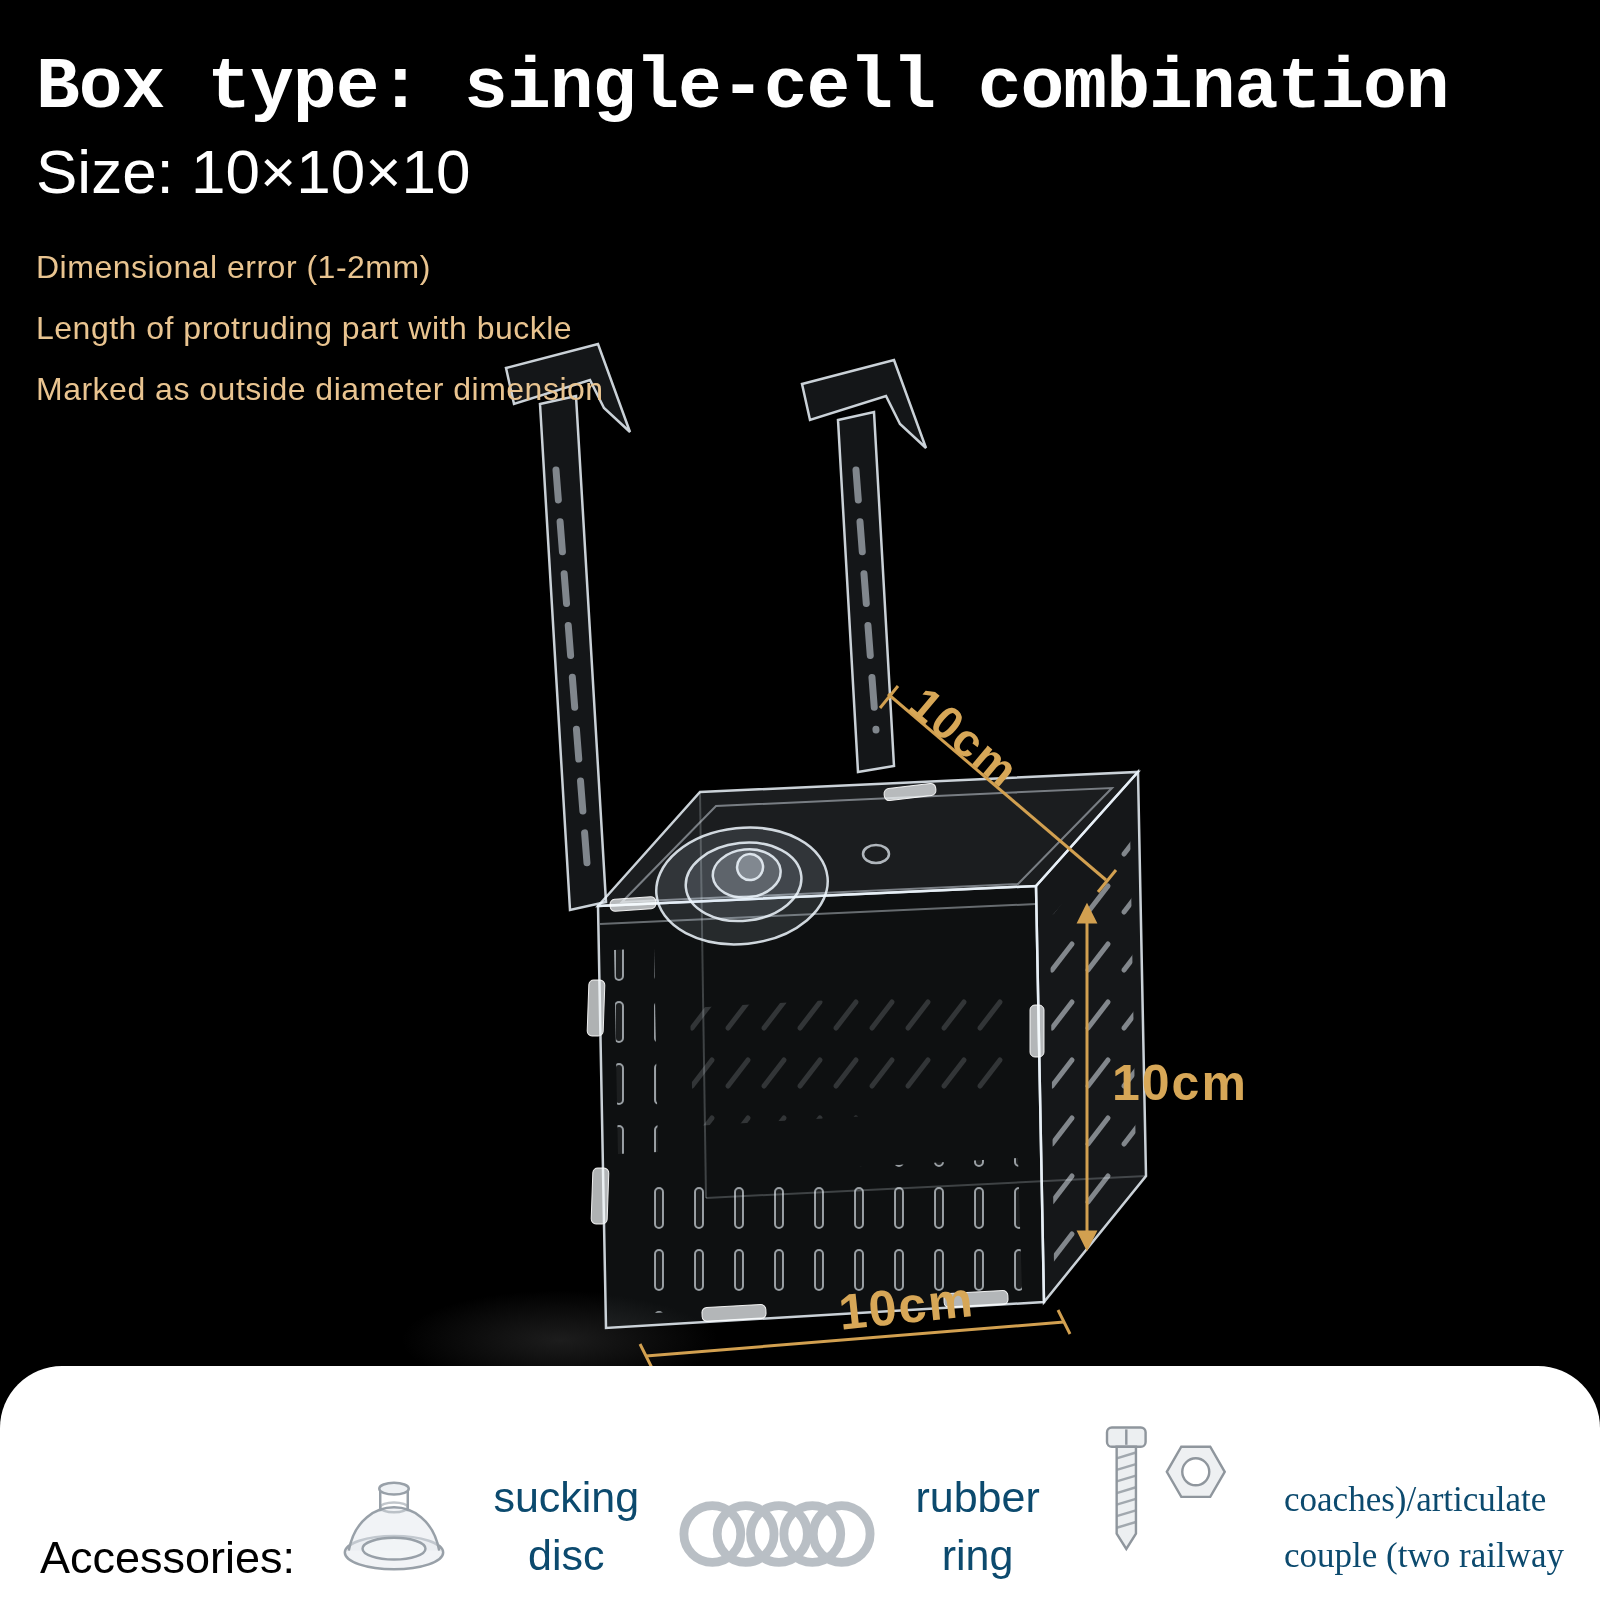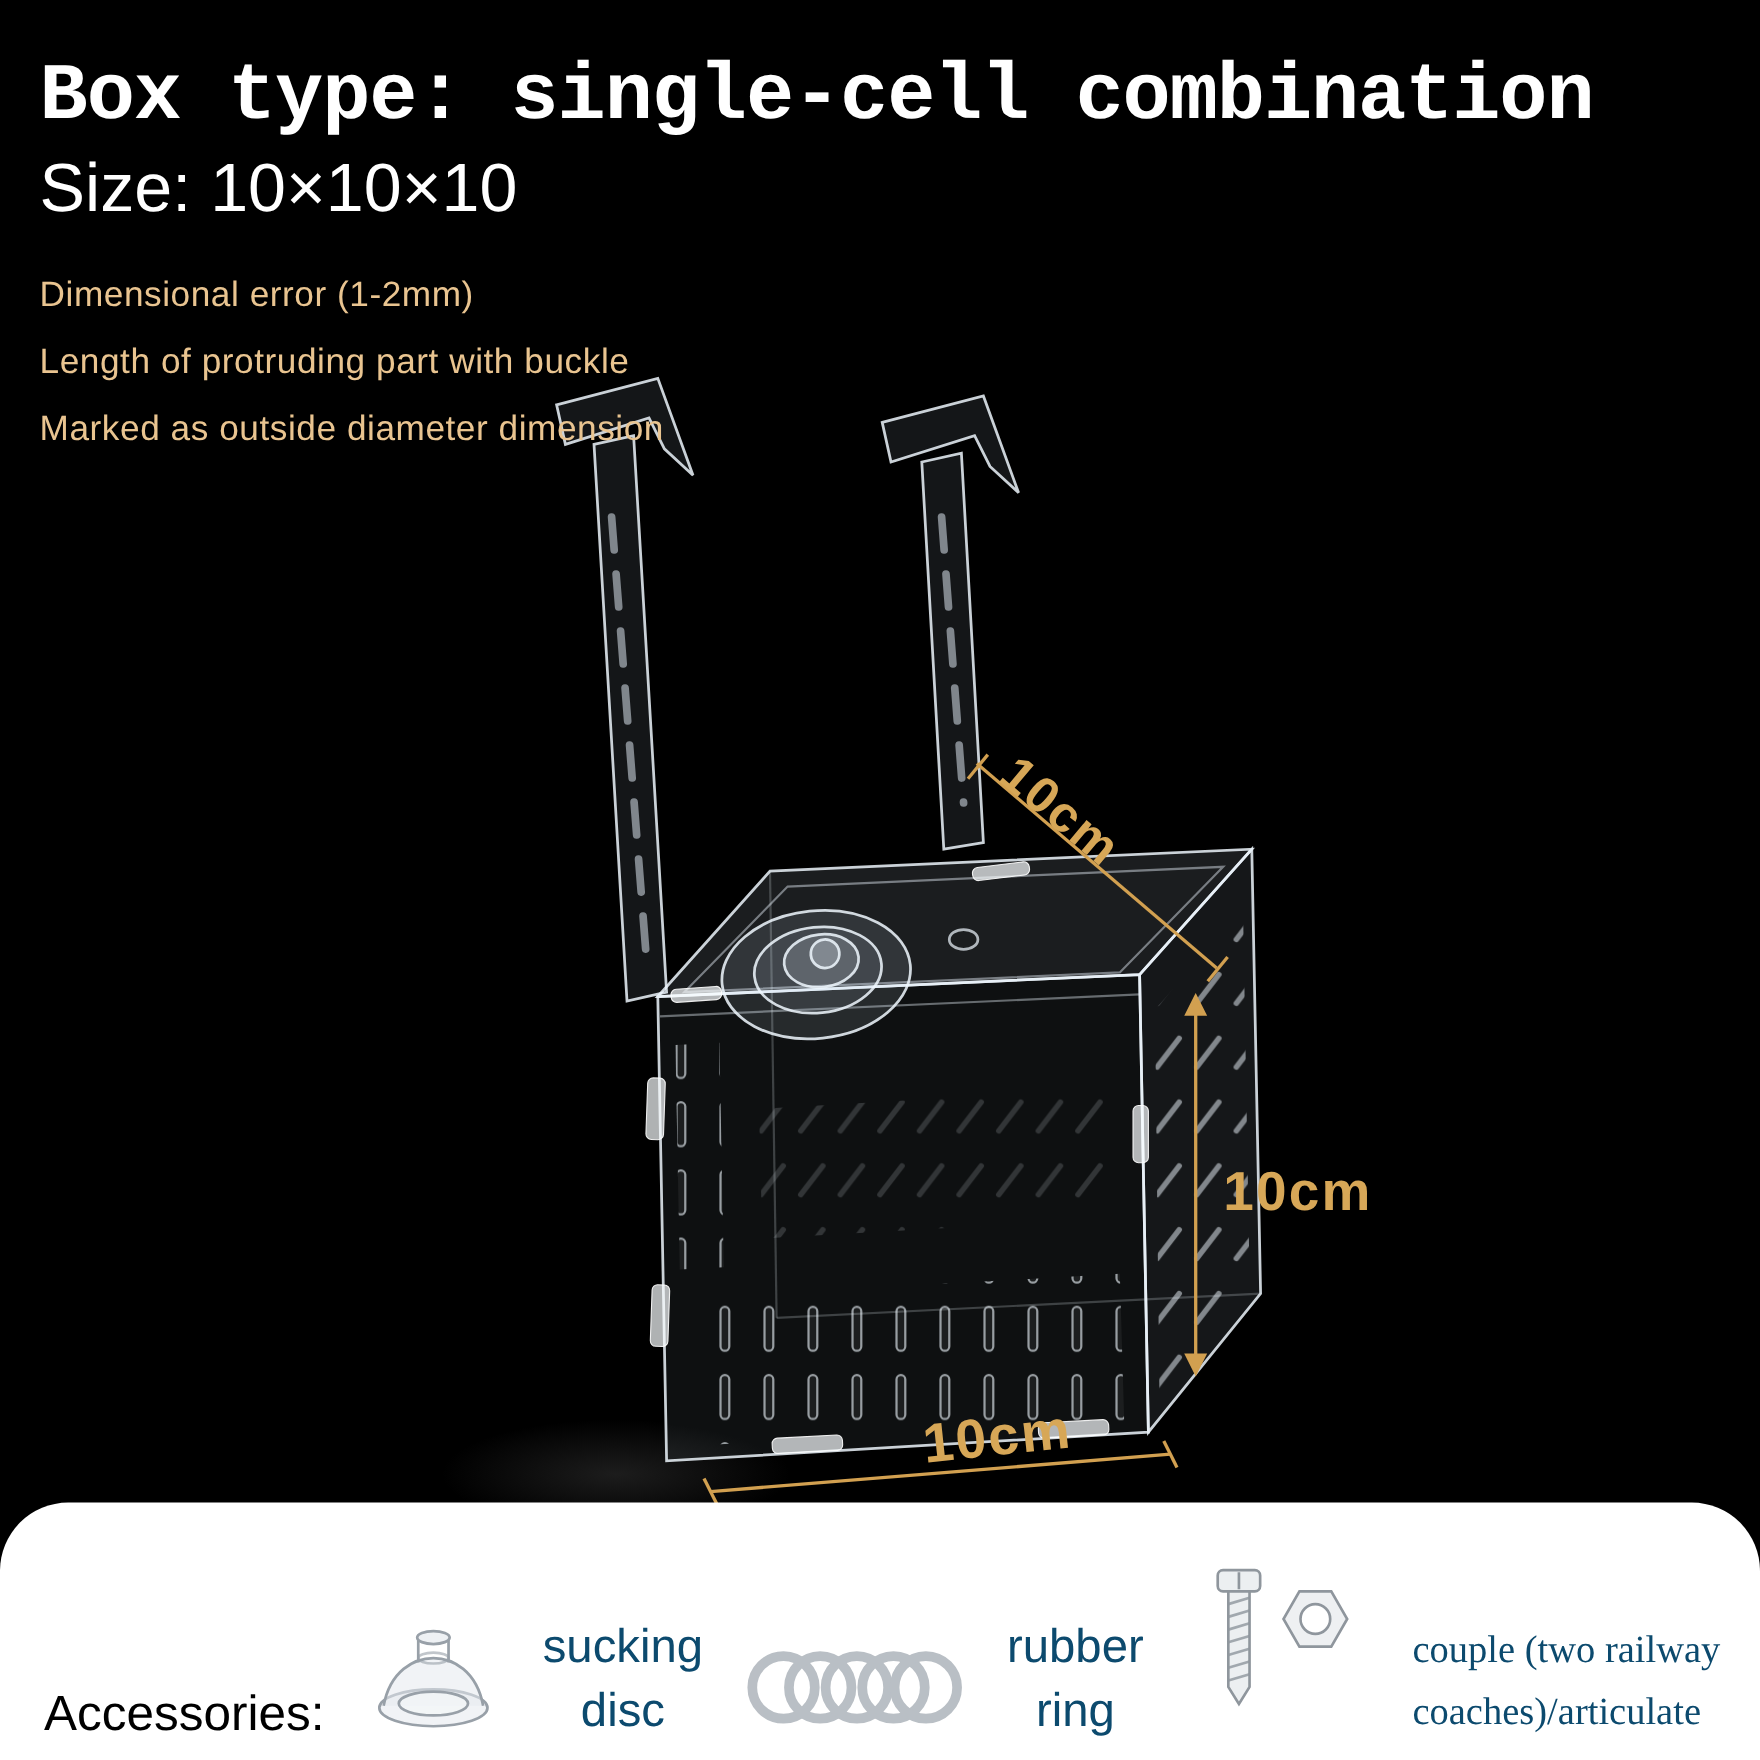--- a/index.html
+++ b/index.html
@@ -176,16 +176,16 @@
         <line x1="38" y1="86" x2="58" y2="80"></line>
         <line x1="38" y1="98" x2="58" y2="92"></line>
         <line x1="38" y1="110" x2="58" y2="104"></line>
       </g>
       <polygon points="150,52 135,78 105,78 90,52 105,26 135,26" fill="#eef0f2"></polygon>
       <circle cx="120" cy="52" r="14" fill="#fff"></circle>
     </g>
   </svg>
 
   <div class="acc-text serif">
+    <div>coaches)/articulate</div>
     <div>couple (two railway</div>
-    <div>coaches)/articulate</div>
   </div>
 </div>
 
 </body></html>

